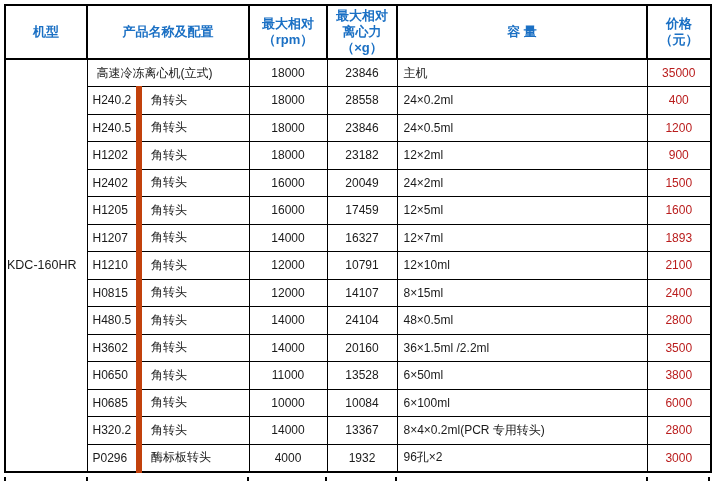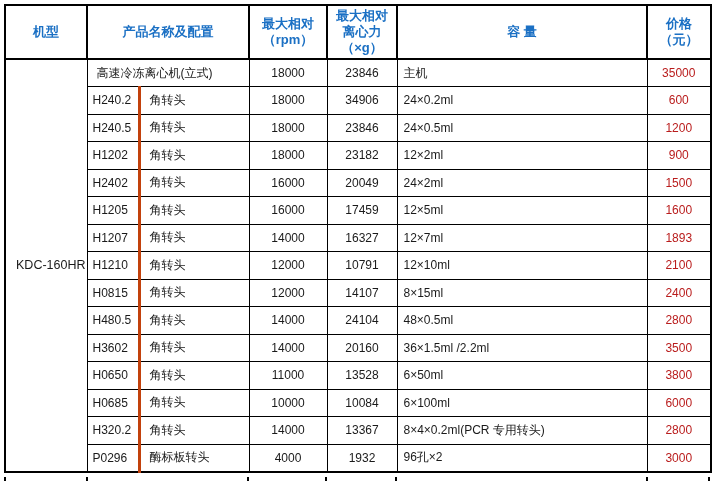--- a/index.html
+++ b/index.html
@@ -39,26 +39,26 @@
   .price-table td {
     border: 1px solid #000000;
     font-size: 12px;
     color: #1a1a1a;
     padding: 0 4px;
     vertical-align: middle;
     white-space: nowrap;
     overflow: hidden;
   }
   .price-table td.model-cell {
-    text-align: right;
+    text-align: left;
     font-size: 12.5px;
     padding: 0 1px;
   }
   .price-table td.code-cell {
-    border-right: 3px solid #c2410c;
+    border-right: 6px solid #c2410c;
     padding-left: 5px;
   }
   .price-table td.name-cell { padding-left: 9px; }
   .price-table td.num-cell { text-align: center; padding: 4px; }
   .price-table td.cap-cell { padding-left: 6px; }
   .price-table td.price-cell {
     text-align: center;
     color: #b91c1c;
     padding: 0;
   }
@@ -112,23 +112,23 @@
         <td class="name-cell" colspan="2">高速冷冻离心机(立式)</td>
         <td class="num-cell">18000</td>
         <td class="num-cell">23846</td>
         <td class="cap-cell">主机</td>
         <td class="price-cell">35000</td>
       </tr>
       <tr>
         <td class="code-cell">H240.2</td>
         <td class="name-cell">角转头</td>
         <td class="num-cell">18000</td>
-        <td class="num-cell">34906</td>
+        <td class="num-cell">28558</td>
         <td class="cap-cell">24×0.2ml</td>
-        <td class="price-cell">600</td>
+        <td class="price-cell">400</td>
       </tr>
       <tr>
         <td class="code-cell">H240.5</td>
         <td class="name-cell">角转头</td>
         <td class="num-cell">18000</td>
         <td class="num-cell">23846</td>
         <td class="cap-cell">24×0.5ml</td>
         <td class="price-cell">1200</td>
       </tr>
       <tr>

